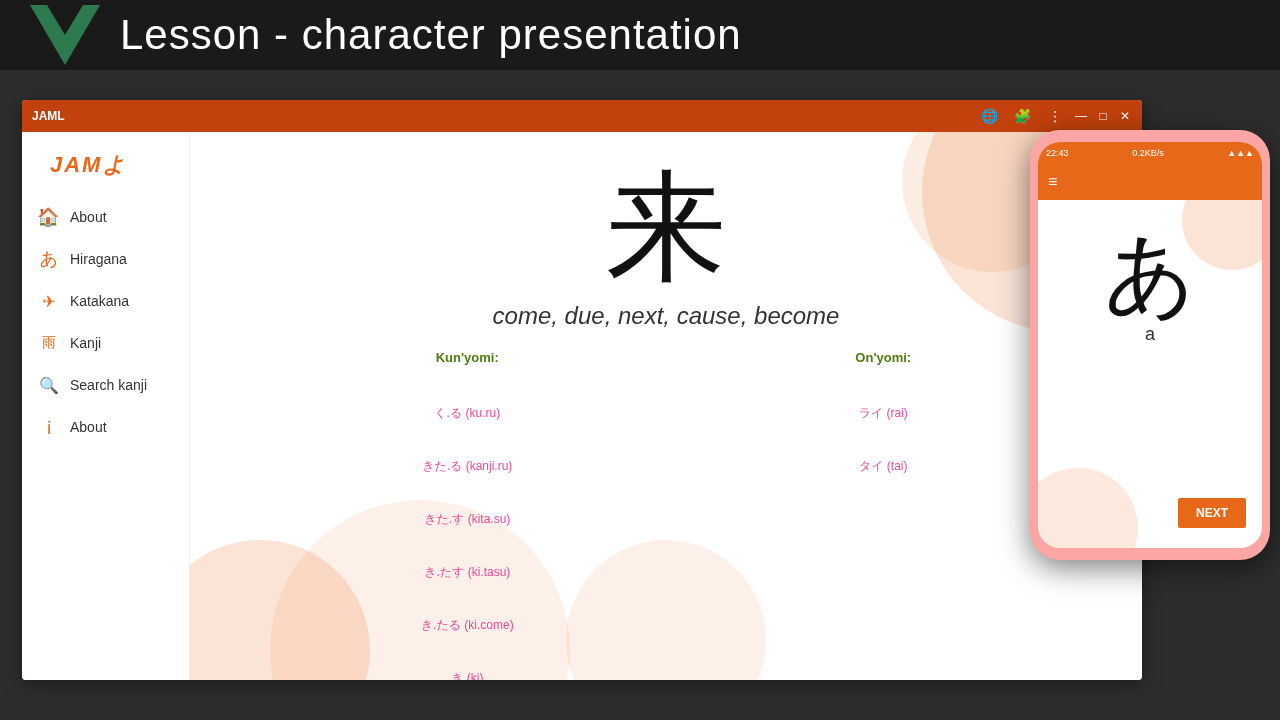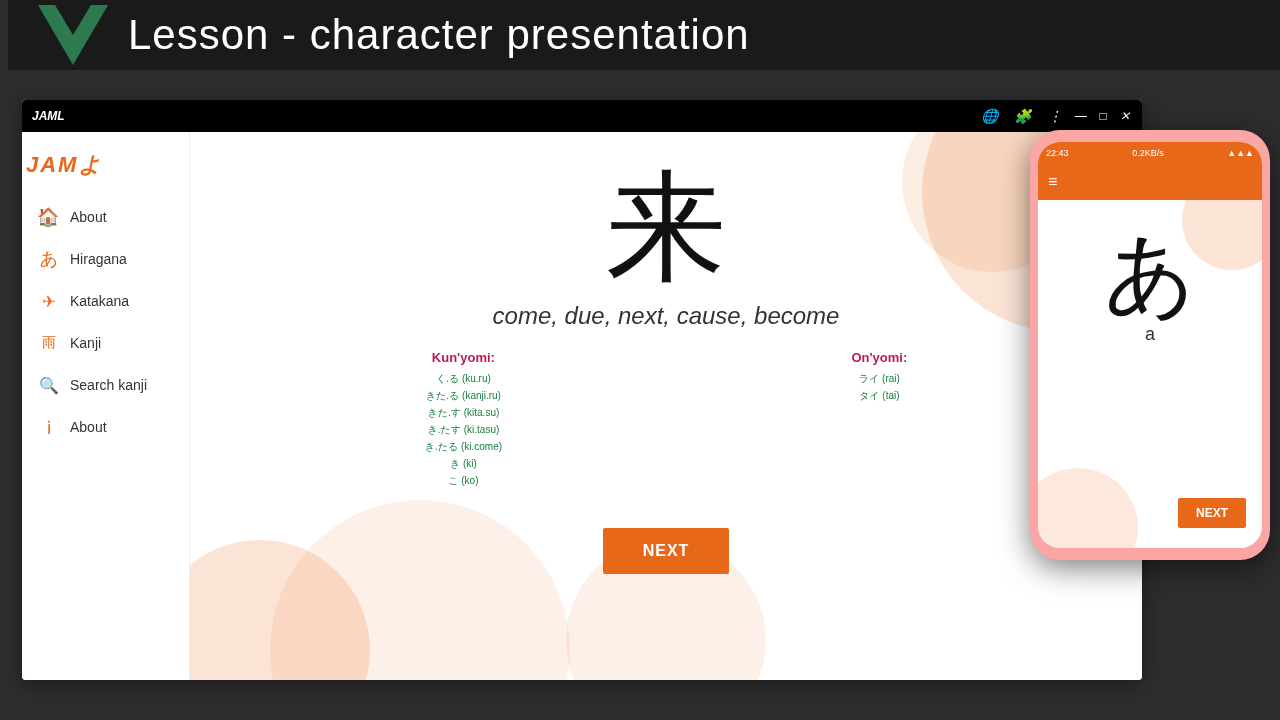--- a/index.html
+++ b/index.html
@@ -13,21 +13,20 @@
     }
 
     
     .top-header {
       background: #1a1a1a;
       height: 70px;
       display: flex;
       align-items: center;
       padding: 0 30px;
       gap: 20px;
-      margin-left: 8px;
     }
     .top-logo-triangle {
       width: 0;
       height: 0;
       border-left: 35px solid transparent;
       border-right: 35px solid transparent;
       border-top: 60px solid #2d7a4f;
       position: relative;
       flex-shrink: 0;
     }
@@ -57,27 +56,26 @@
       width: 1120px;
       height: 580px;
       background: white;
       border-radius: 4px;
       overflow: hidden;
       box-shadow: 0 4px 20px rgba(0,0,0,0.4);
     }
 
     
     .title-bar {
-      background: #000000;
+      background: #c2410c;
       height: 32px;
       display: flex;
       align-items: center;
       padding: 8px 10px;
       justify-content: space-between;
-      font-style: italic;
     }
     .title-bar-label {
       color: white;
       font-size: 12px;
       font-weight: bold;
     }
     .title-bar-controls {
       display: flex;
       gap: 8px;
       align-items: center;
@@ -110,21 +108,21 @@
       width: 168px;
       background: white;
       border-right: 1px solid #eee;
       flex-shrink: 0;
       padding-top: 10px;
     }
     .sidebar-logo {
       color: #e8681a;
       font-size: 22px;
       font-weight: bold;
-      padding: 8px 4px 16px;
+      padding: 8px 28px 16px;
       font-style: italic;
       letter-spacing: 2px;
     }
     .sidebar-item {
       display: flex;
       align-items: center;
       gap: 10px;
       padding: 10px 16px;
       cursor: pointer;
       font-size: 14px;
@@ -226,26 +224,27 @@
       text-align: center;
     }
     .reading-group {
       display: flex;
       flex-direction: column;
       gap: 3px;
     }
     .reading-label {
       font-size: 13px;
       font-weight: bold;
-      color: #be185d;
+      color: #4d7c0f;
       margin-bottom: 4px;
     }
     .reading-item {
-      font-size: 10px;
-      color: #15803d;
+      font-size: 12px;
+      color: #ec4899;
+      margin-top: 33px;
     }
 
     
     .next-btn {
       position: relative;
       z-index: 2;
       margin: 20px auto 0;
       display: block;
       background: #e8681a;
       color: white;

